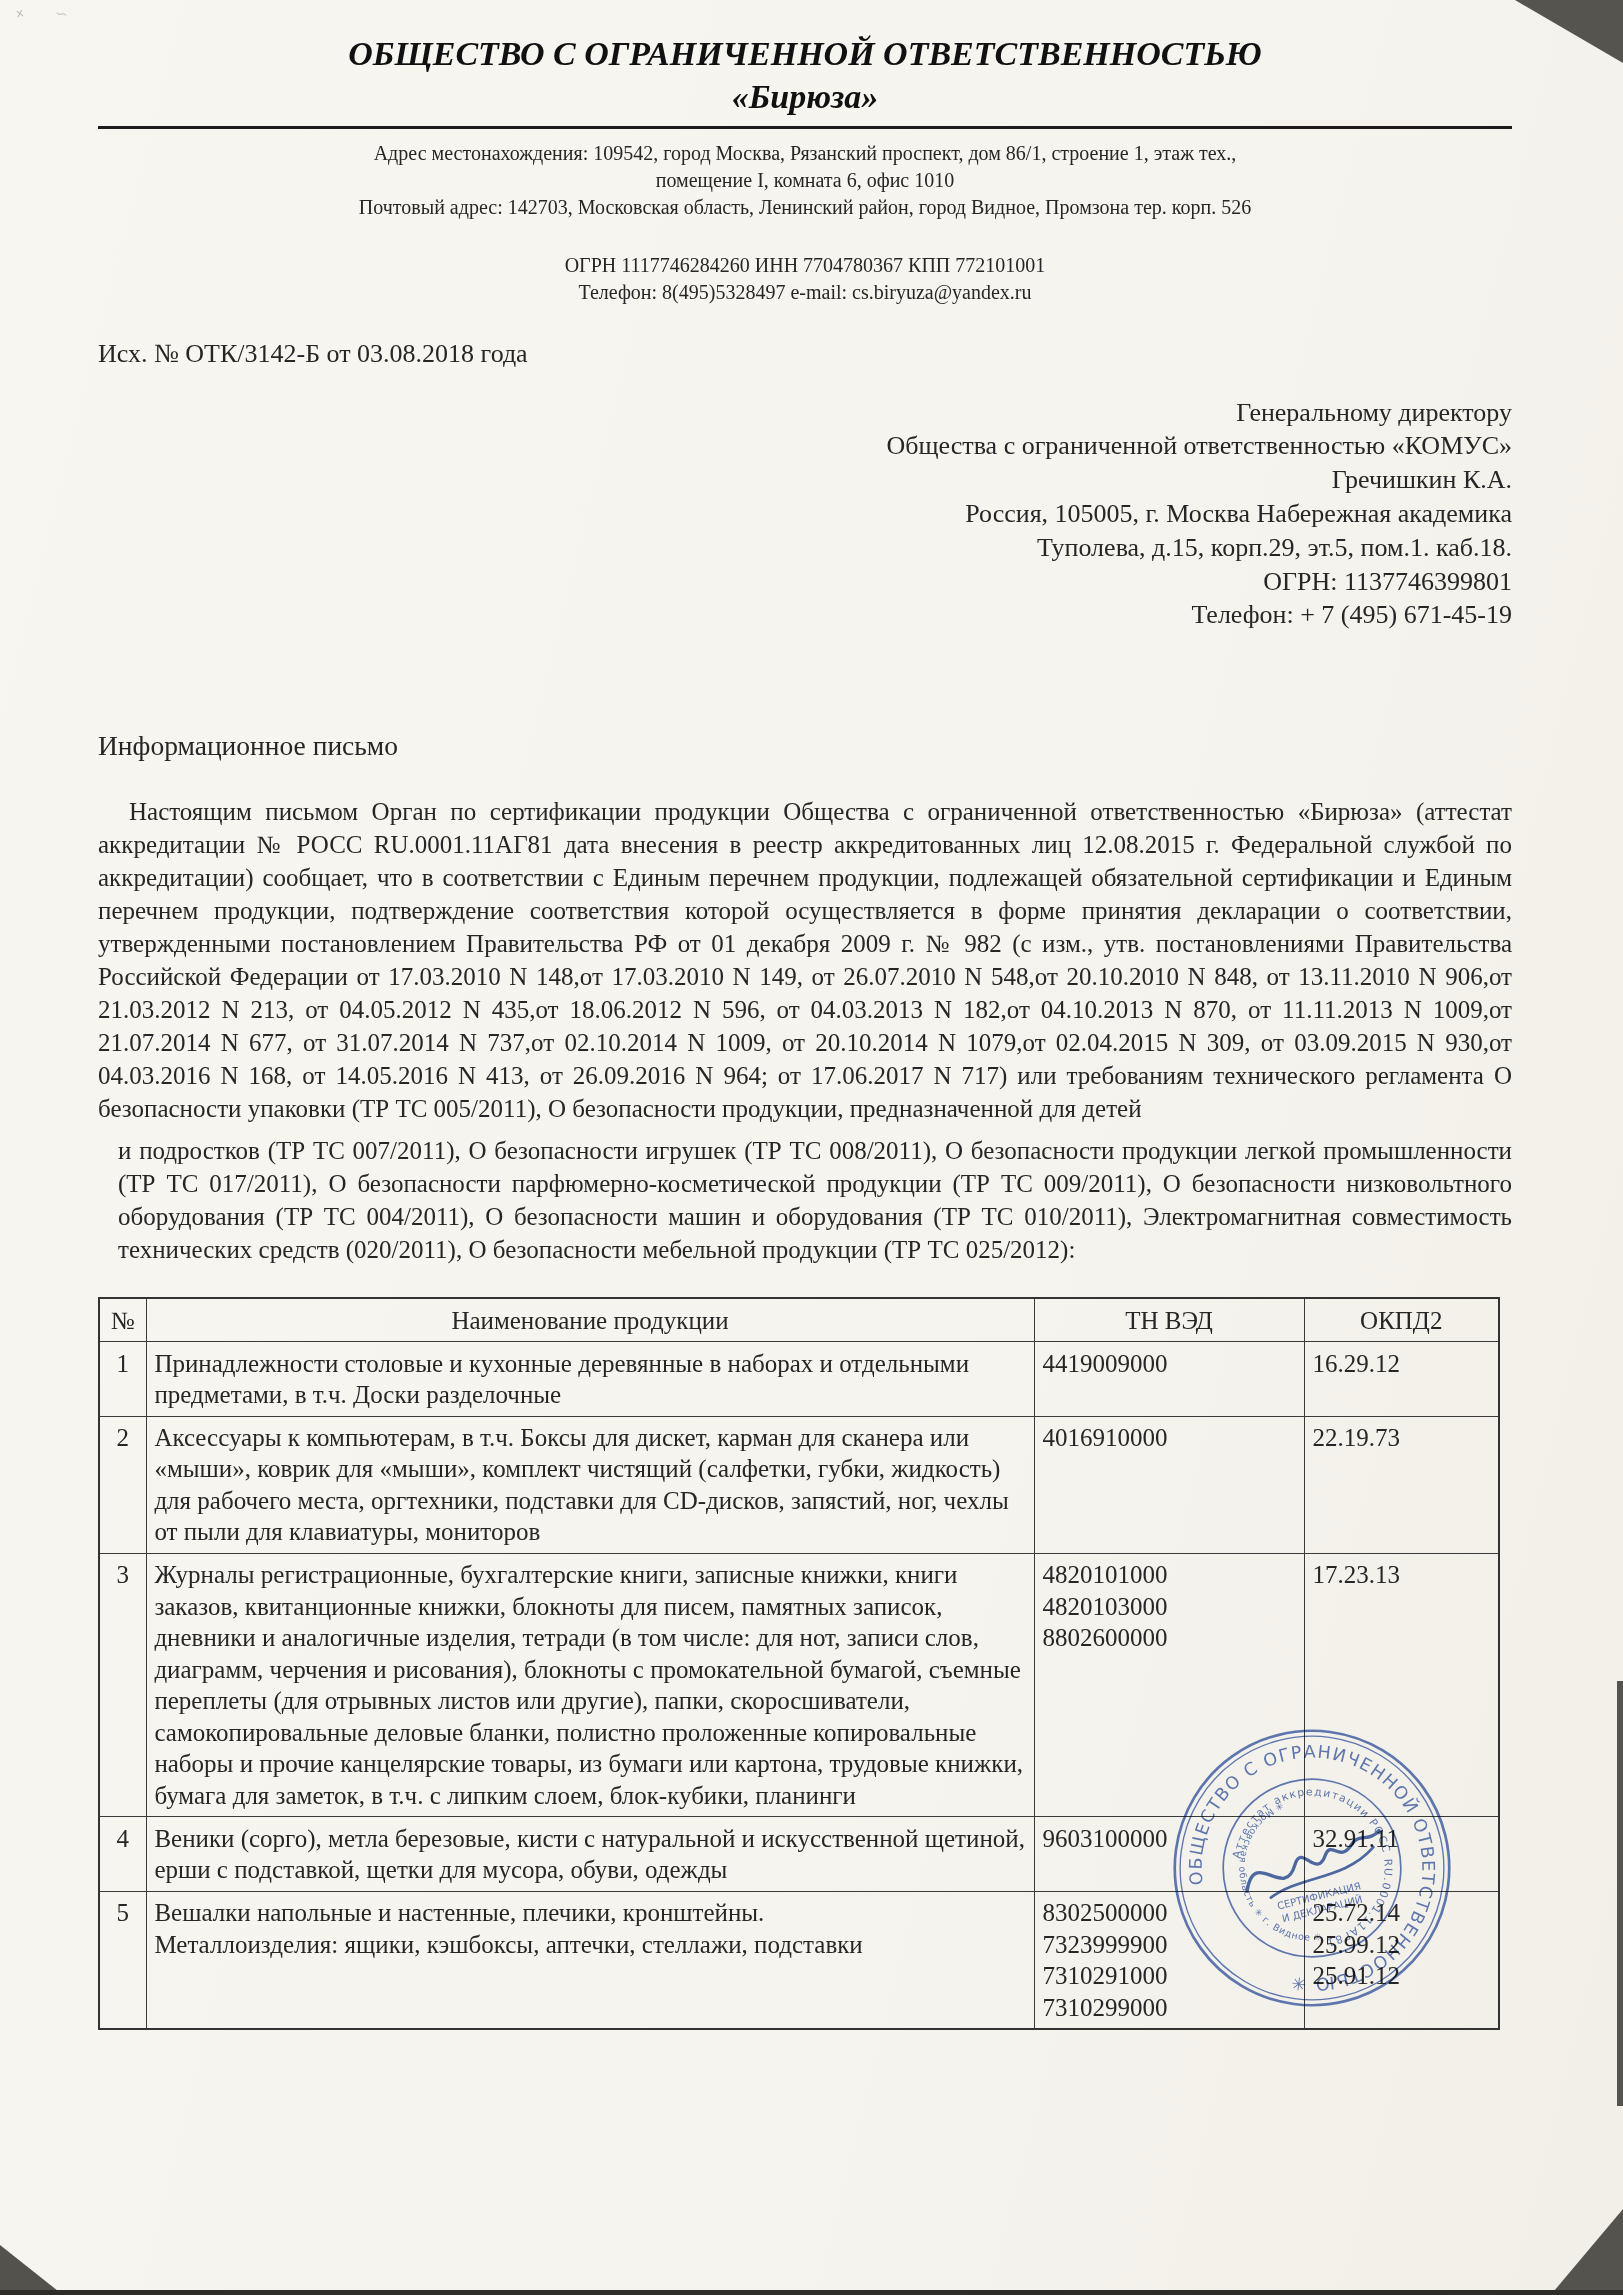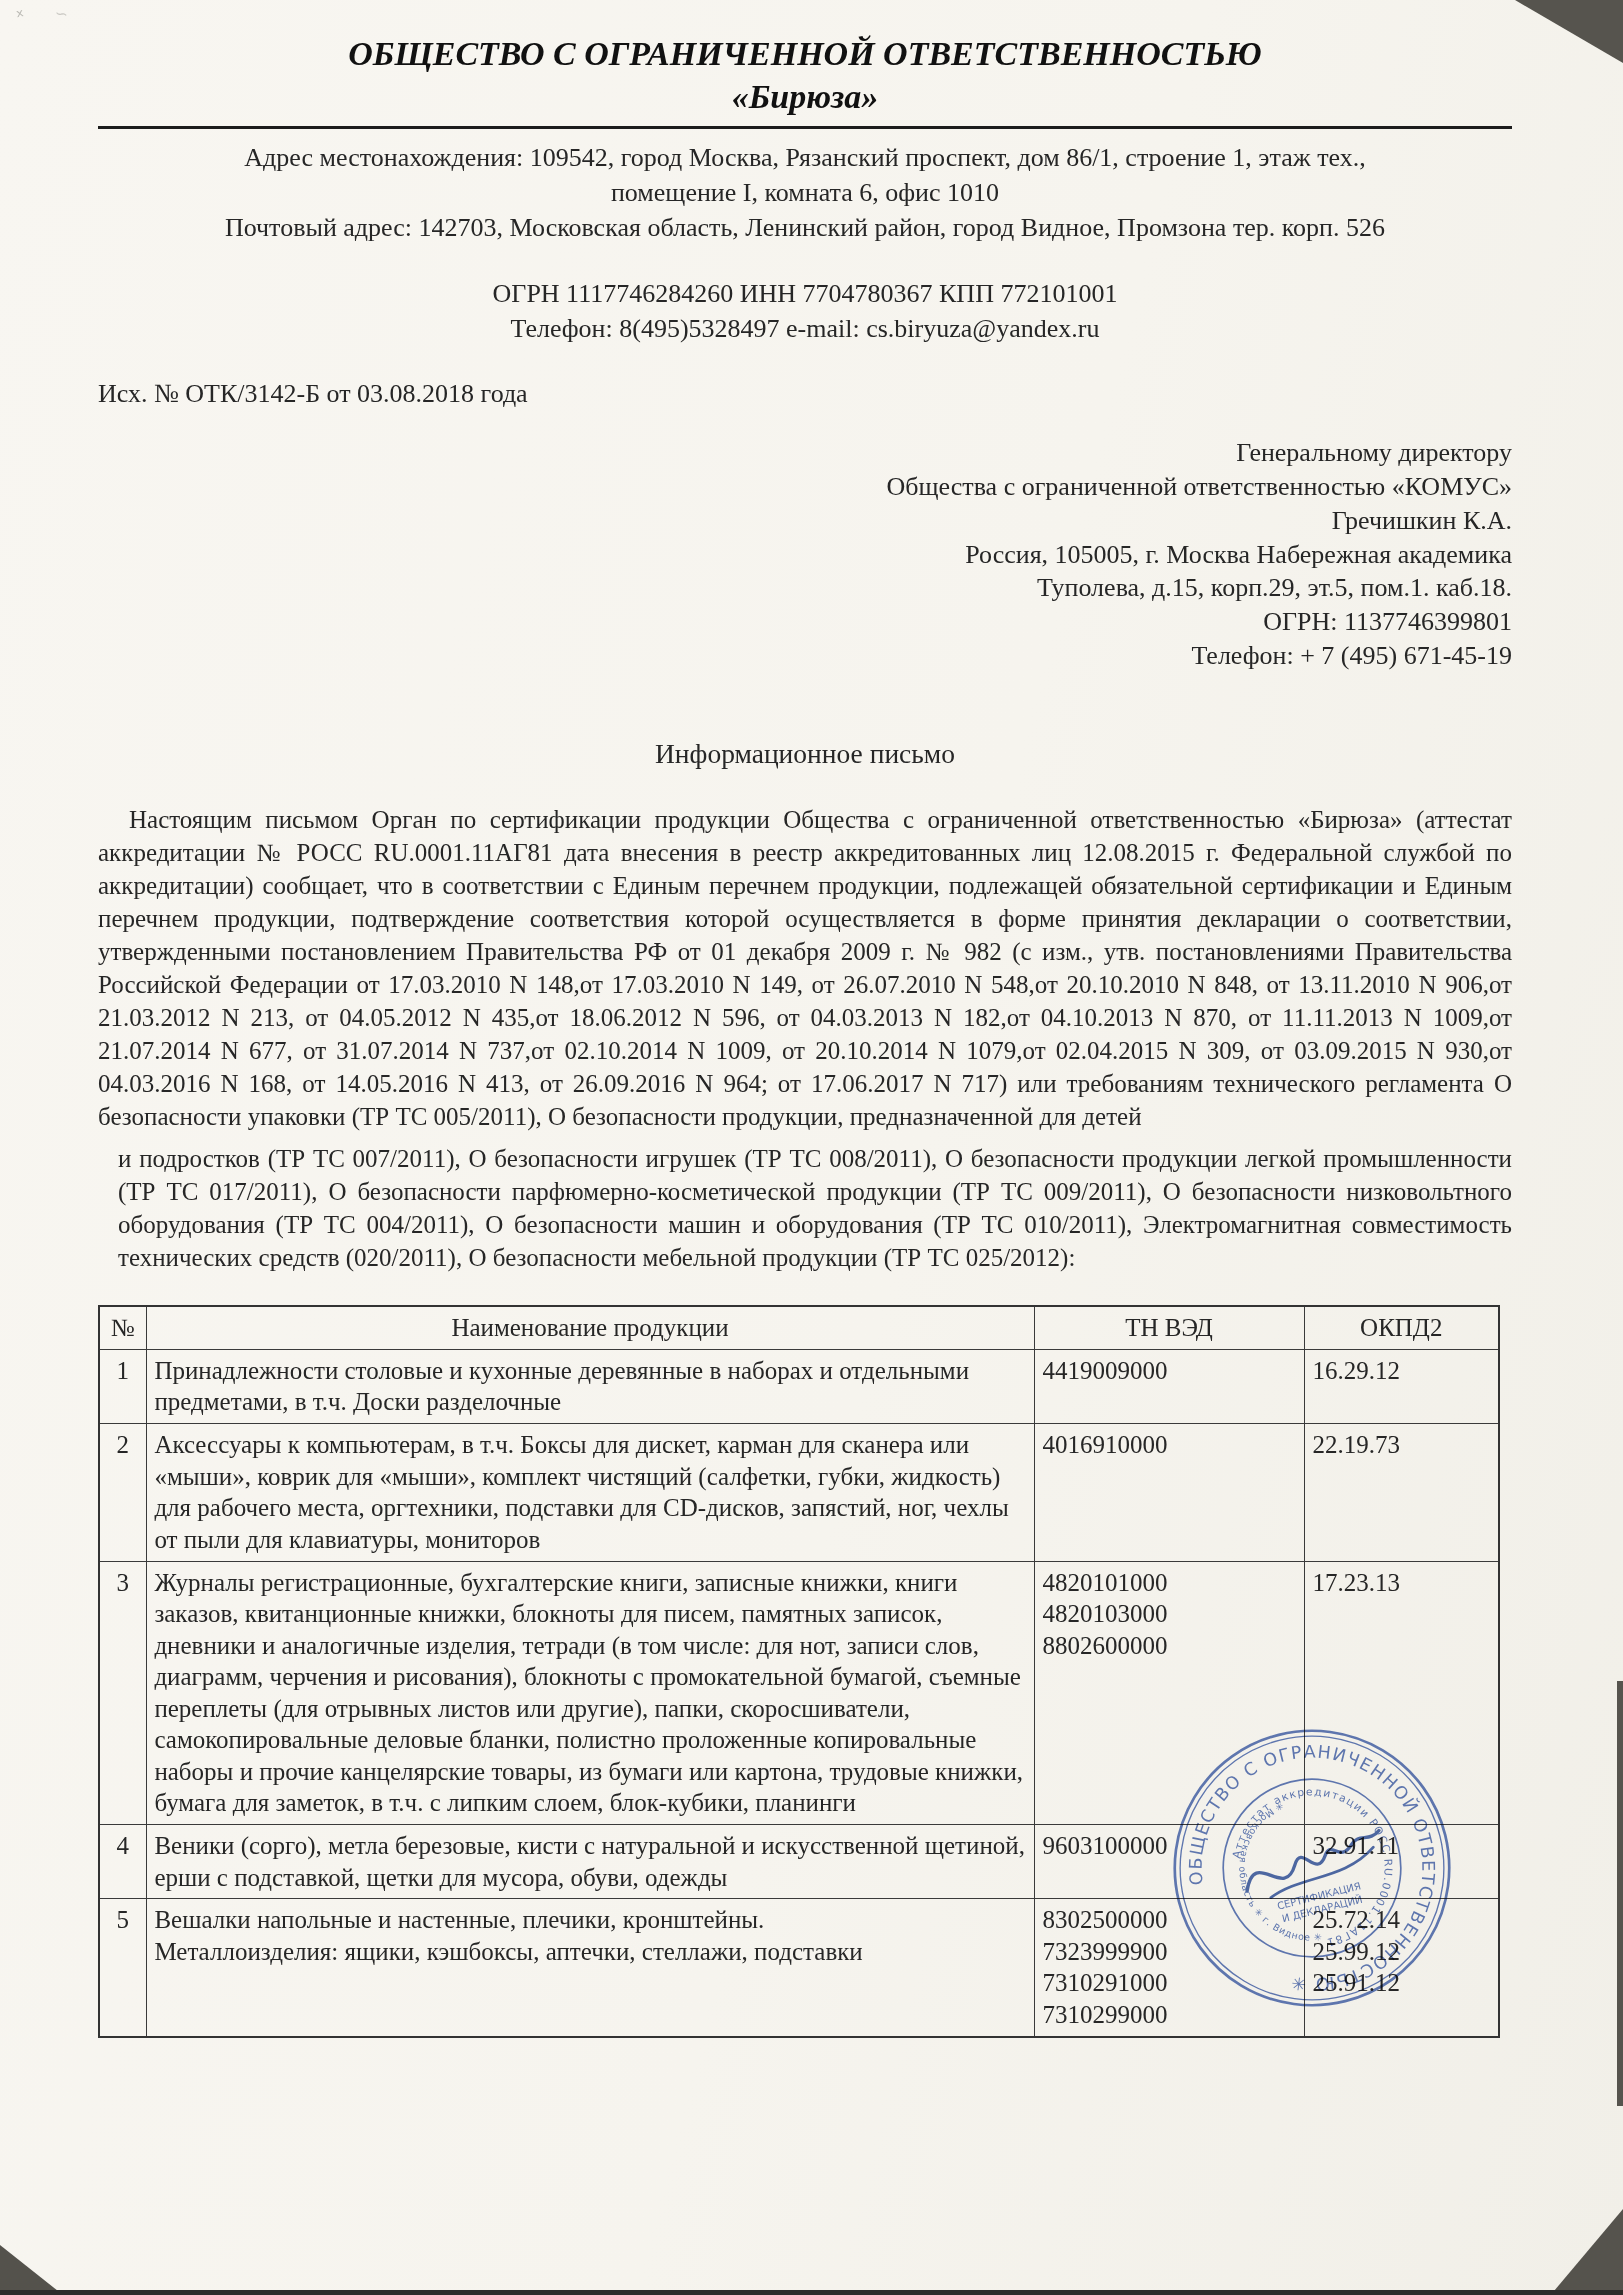--- a/index.html
+++ b/index.html
@@ -16,29 +16,29 @@
     background:linear-gradient(104deg,#f8f6f1 0%,#f6f4ee 55%,#f1efe8 100%);
   }
   .content { padding:33px 111px 8px 98px; }
 
   
   .org-name {
     text-align:center; font-size:34px; line-height:1.25;
     font-weight:bold; font-style:italic; color:#111;
   }
   .rule { height:3.3px; background:#1c1c1c; margin-top:7.9px; }
-  .addr { text-align:center; font-size:26px; line-height:1.35; }
+  .addr { text-align:center; font-size:20px; line-height:1.35; }
   .addr-block { margin-top:10.5px; }
   .reg-block { margin-top:31px; }
 
   .outgoing { margin-top:33px; font-size:26px; text-align:left; }
 
   .recipient { margin-top:27px; text-align:right; font-size:26px; line-height:1.3; }
 
-  .title { margin-top:65px; text-align:center; font-size:27.5px; }
+  .title { margin-top:98px; font-size:27.5px; }
 
   p.body {
     margin-top:33px; font-size:25px; line-height:1.32;
     text-align:justify; text-indent:31px;
   }
   p.body.p2 { margin-top:9.2px; text-indent:0;margin-left:20px; }
 
   
   table.products {
     margin-top:31px; border-collapse:collapse; table-layout:fixed;

